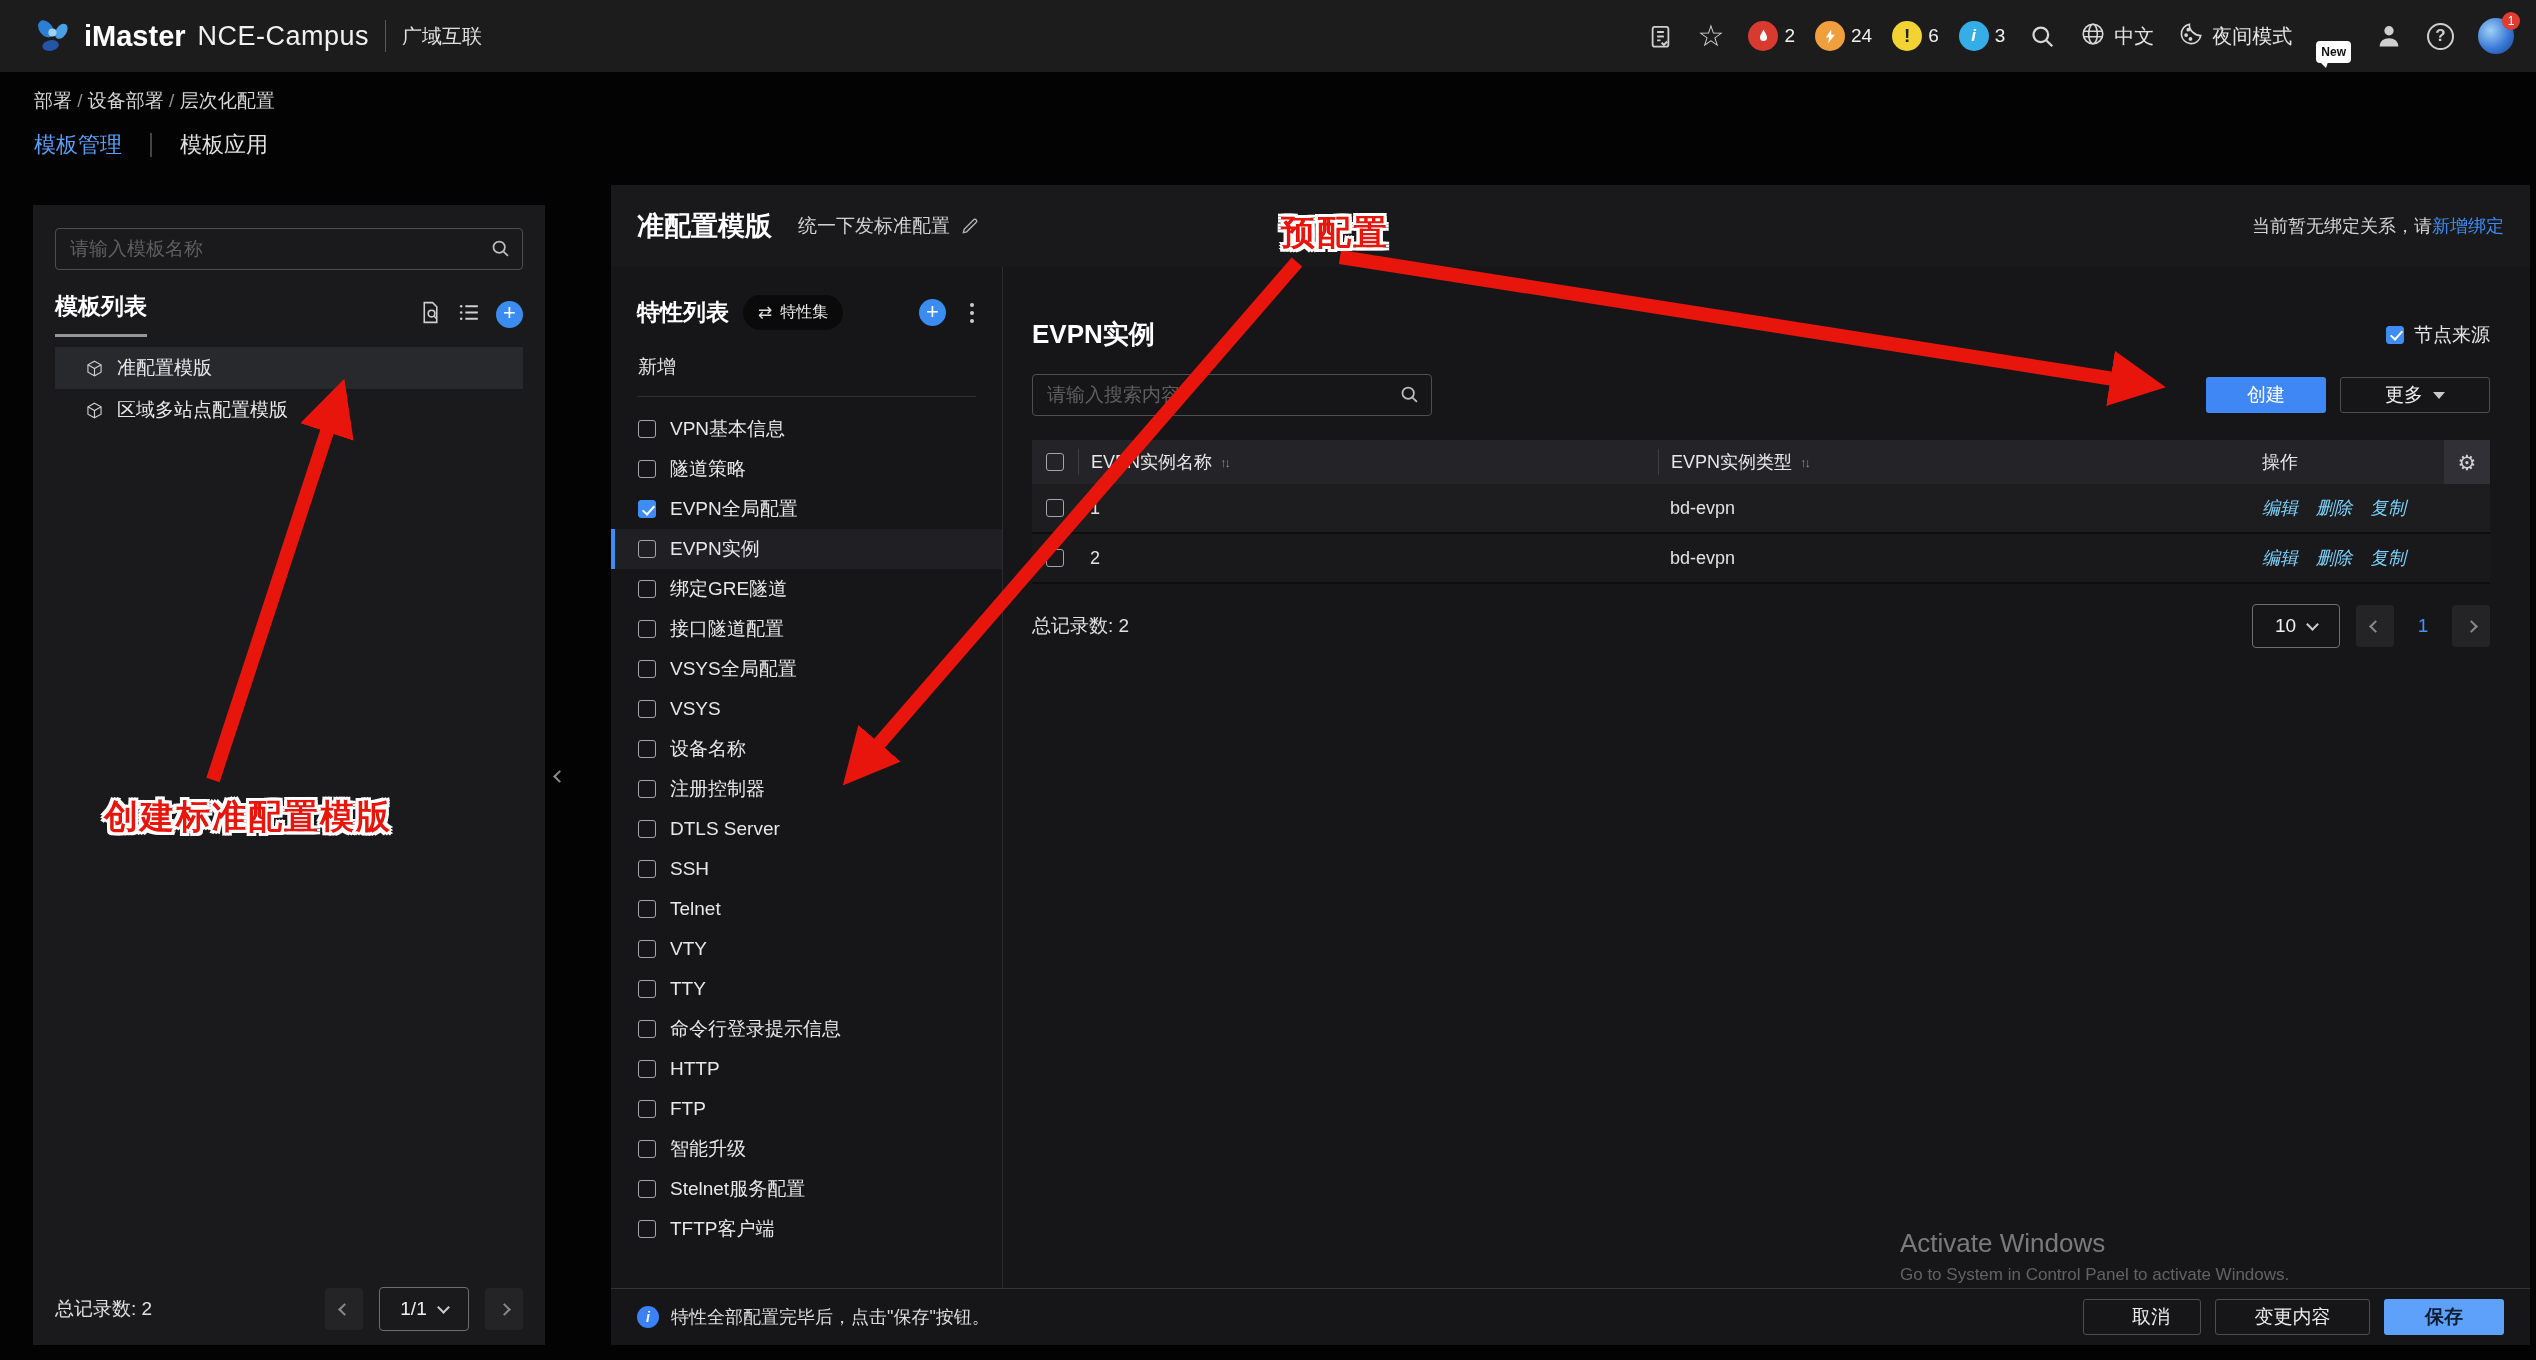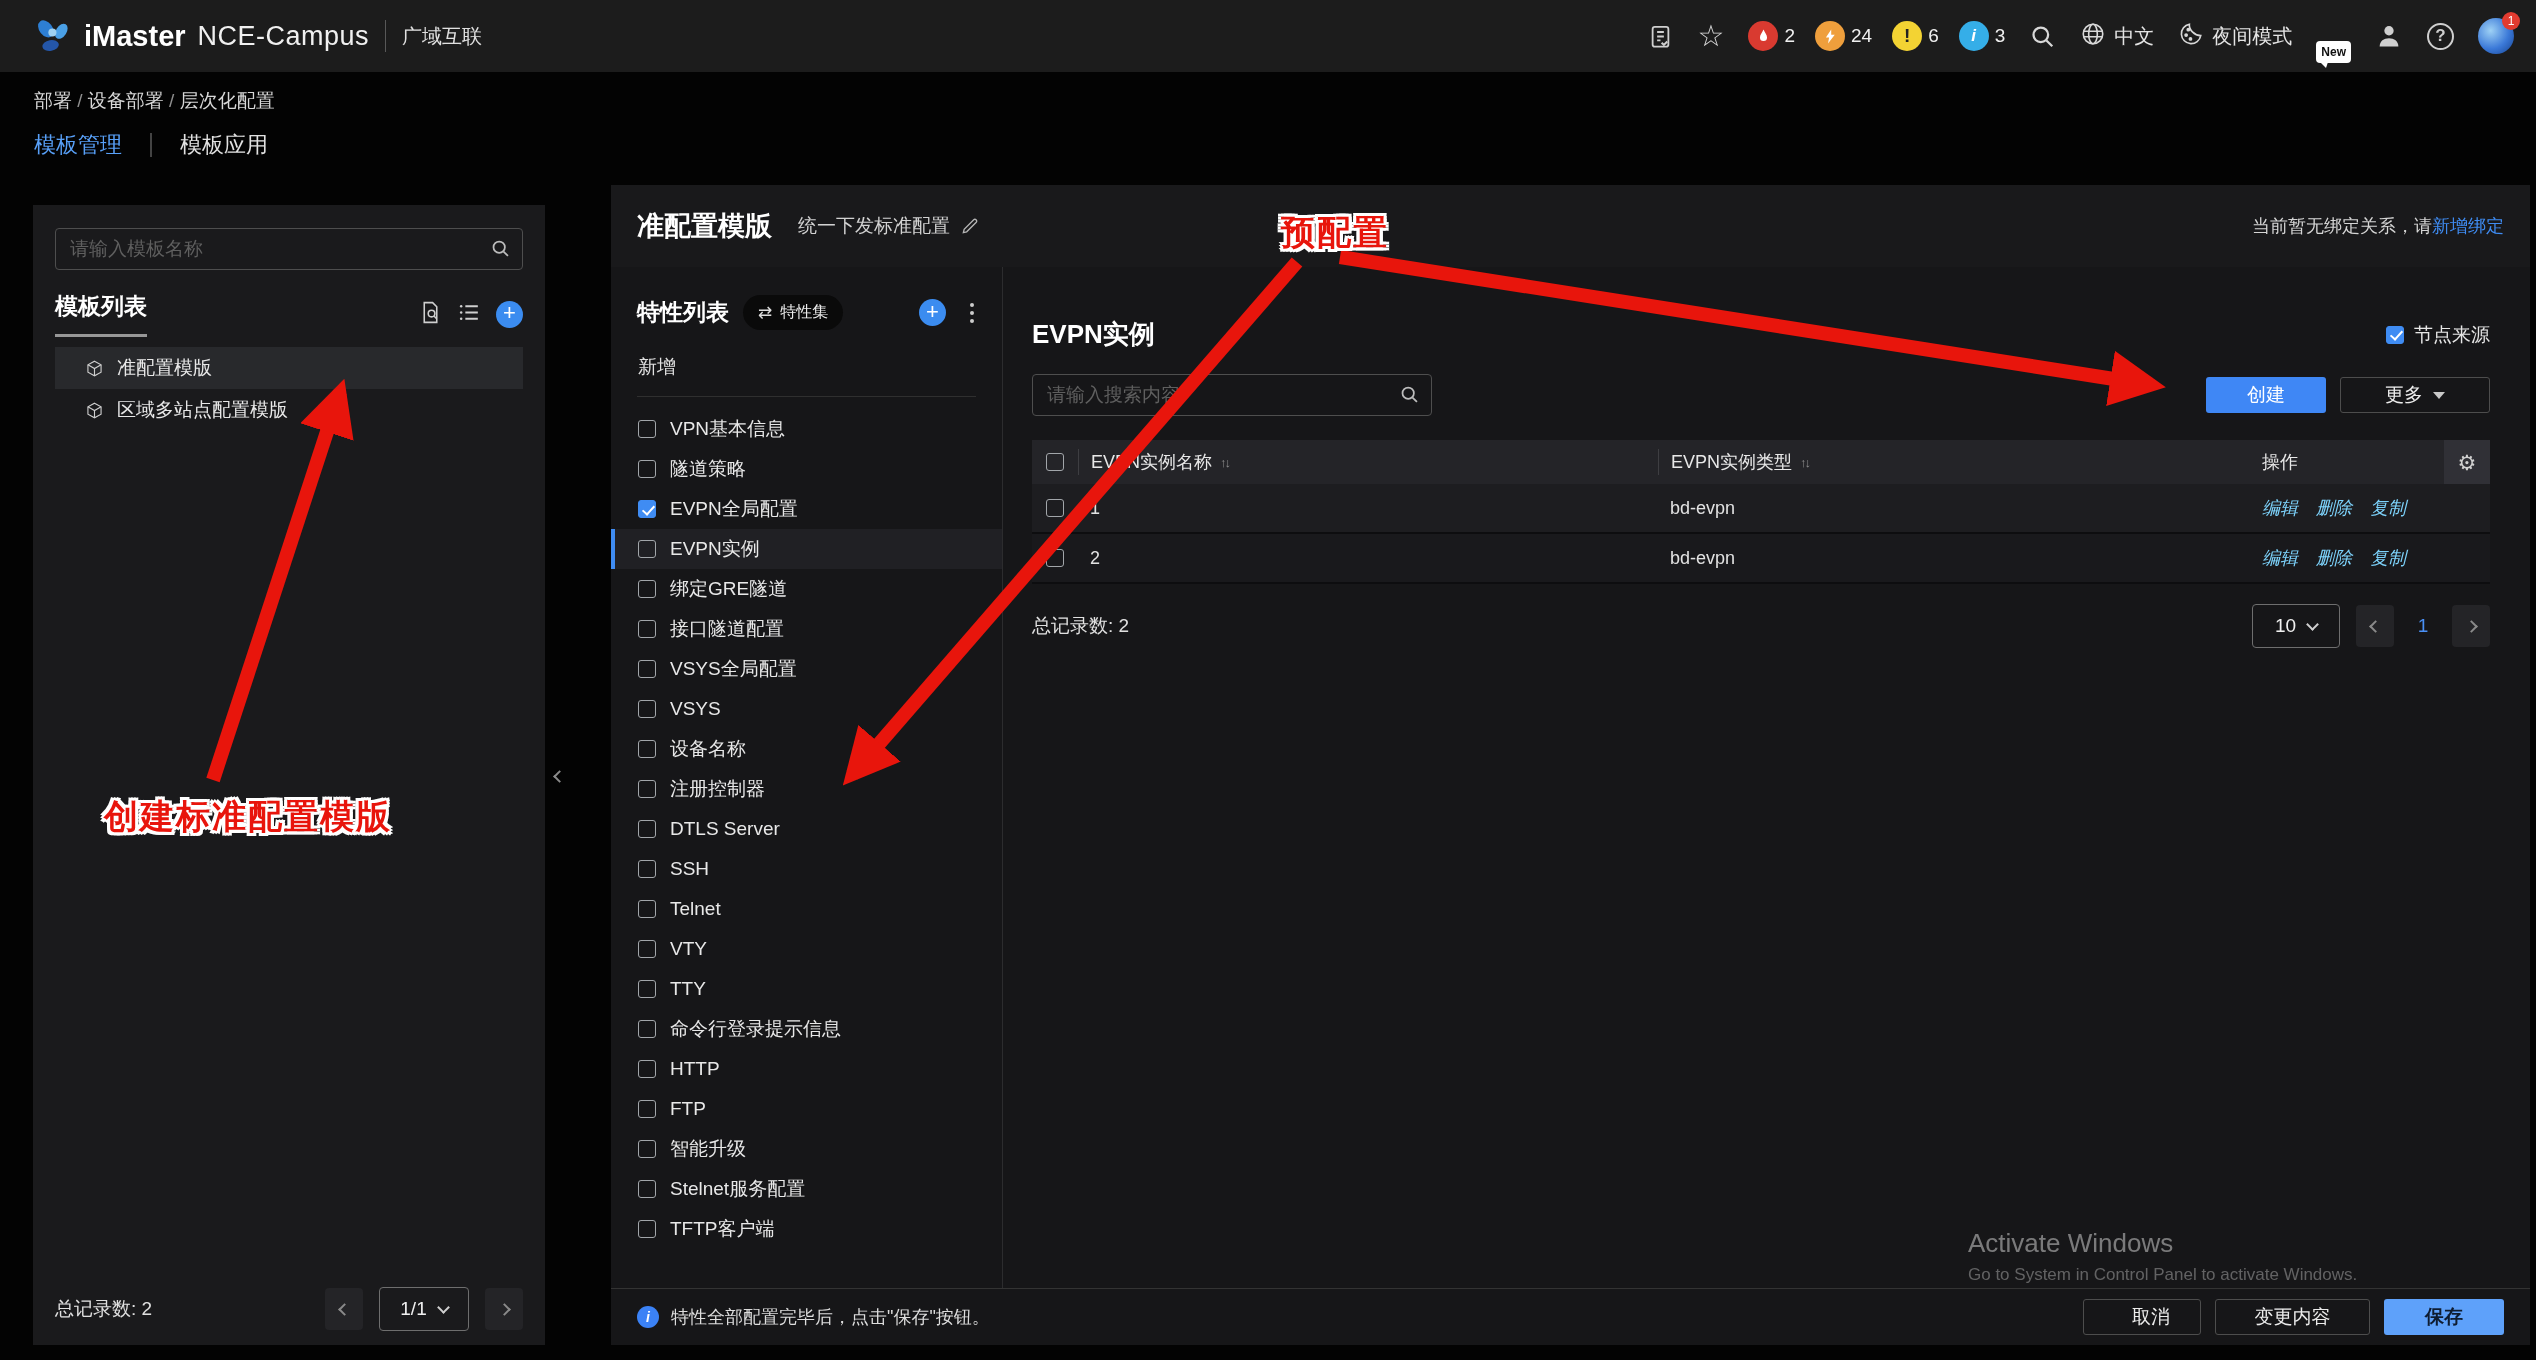--- a/index.html
+++ b/index.html
@@ -146,21 +146,21 @@
   .c-footrow .pager { margin-left:auto; }
 
   .main-foot { position:absolute; left:0; right:0; bottom:0; height:57px; border-top:1px solid #333;
             display:flex; align-items:center; padding:0 26px; background:#161618; }
   .info-i { width:22px; height:22px; border-radius:50%; background:#3b82f6; color:#fff; font-size:14px; font-weight:bold;
             font-style:italic; display:inline-flex; align-items:center; justify-content:center; flex:none; }
   .foot-text { font-size:18px; color:#ddd; margin-left:12px; }
   .foot-btns { margin-left:auto; display:flex; align-items:center; gap:14px; }
 
   
-  .watermark { position:absolute; left:1968px; top:1228px; color:rgba(205,205,205,0.55); pointer-events:none; }
+  .watermark { position:absolute; left:1900px; top:1228px; color:rgba(205,205,205,0.55); pointer-events:none; }
   .watermark div:first-child { font-size:26px; font-weight:300; }
   .watermark div:last-child { font-size:17px; margin-top:6px; color:rgba(190,190,190,0.45); }
 
   
   #arrows { position:absolute; left:0; top:0; pointer-events:none; z-index:49; }
   .annot { position:absolute; z-index:50; font-size:34px; font-weight:800; color:#e8150c; letter-spacing:2px; white-space:nowrap;
            text-shadow:-3px -3px 0 #fff, 3px -3px 0 #fff, -3px 3px 0 #fff, 3px 3px 0 #fff,
                        -3px 0 0 #fff, 3px 0 0 #fff, 0 -3px 0 #fff, 0 3px 0 #fff; }
   #annot-pre { left:1281px; top:210px; }
   #annot-create { left:104px; top:794px; }

